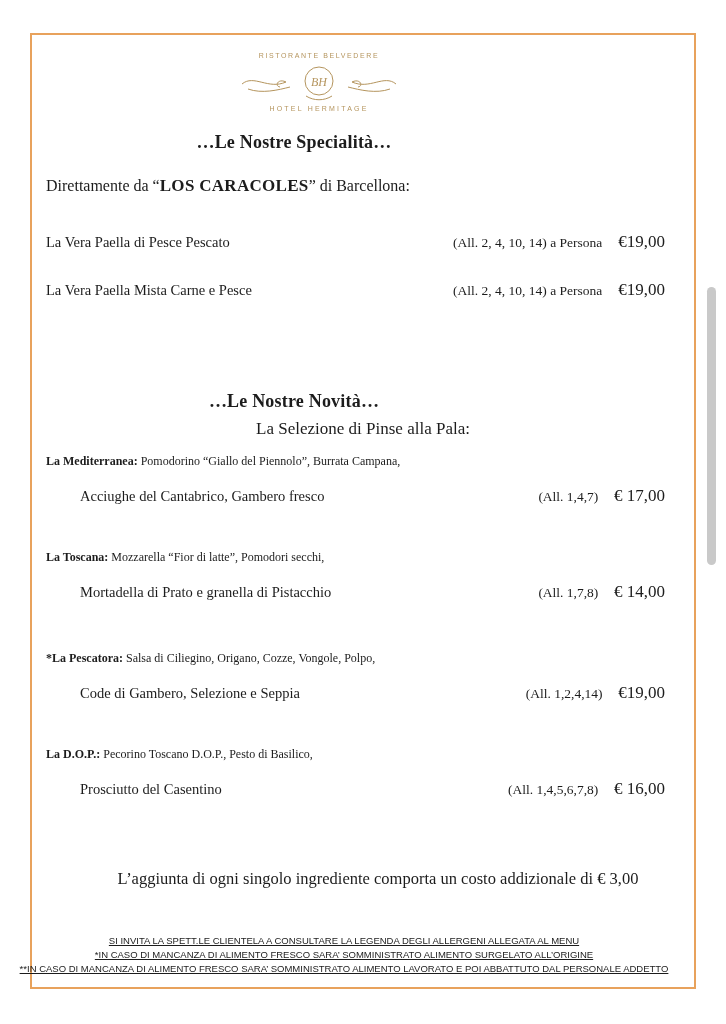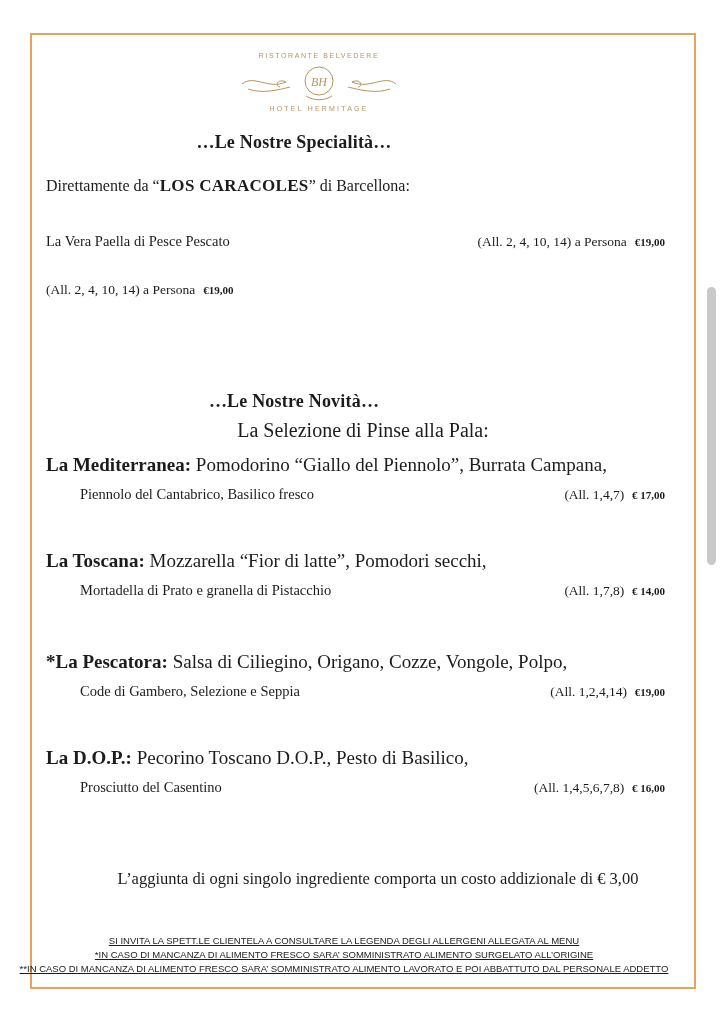--- a/index.html
+++ b/index.html
@@ -31,23 +31,23 @@
   .intro { left:46px; top:176px; font-size:16px; }
   .intro b { font-size:17px; letter-spacing:.3px; }
 
   .row {
     left:46px; right:61px;
     display:flex; justify-content:space-between; align-items:baseline;
   }
   .item-name { font-size:14.5px; }
   .right-group { white-space:nowrap; }
   .allerg { font-size:13.5px; }
-  .price { font-size:11px; margin-left:4px;font-weight:bold; }
+  .price { font-size:17px; margin-left:12px; }
 
-  .p-line1 { left:46px; font-size:19px; }
+  .p-line1 { left:46px; font-size:12px; }
   .p-name { font-weight:bold; }
   .p-line2 {
     left:80px; right:61px;
     display:flex; justify-content:space-between; align-items:baseline;
     font-size:14.5px;
   }
 
   .note { top:869px; font-size:16.5px;padding-left:30px; }
 
   .footer {
@@ -89,35 +89,36 @@
 
 <div class="abs row" style="top:232px">
   <span class="item-name">La Vera Paella di Pesce Pescato</span>
   <span class="right-group">
     <span class="allerg">(All. 2, 4, 10, 14) a Persona</span>
     <span class="price">€19,00</span>
   </span>
 </div>
 
 <div class="abs row" style="top:280px">
+  <span class="item-name">La Vera Paella Mista Carne e Pesce</span>
   <span class="right-group">
     <span class="allerg">(All. 2, 4, 10, 14) a Persona</span>
     <span class="price">€19,00</span>
   </span>
 </div>
 
 <div class="abs h-title" style="top:391px">…Le Nostre Novità…</div>
-<div class="abs center-line" style="top:419px; font-size:20px;">La Selezione di Pinse alla Pala:</div>
+<div class="abs center-line" style="top:419px; font-size:17px;">La Selezione di Pinse alla Pala:</div>
 
 <div class="abs p-line1" style="top:454px">
   <span class="p-name">La Mediterranea:</span>
   <span>Pomodorino “Giallo del Piennolo”, Burrata Campana,</span>
 </div>
 <div class="abs p-line2" style="top:486px">
-  <span>Piennolo del Cantabrico, Basilico fresco</span>
+  <span>Acciughe del Cantabrico, Gambero fresco</span>
   <span class="right-group">
     <span class="allerg">(All. 1,4,7)</span>
     <span class="price">€ 17,00</span>
   </span>
 </div>
 
 <div class="abs p-line1" style="top:550px">
   <span class="p-name">La Toscana:</span>
   <span>Mozzarella “Fior di latte”, Pomodori secchi,</span>
 </div>

